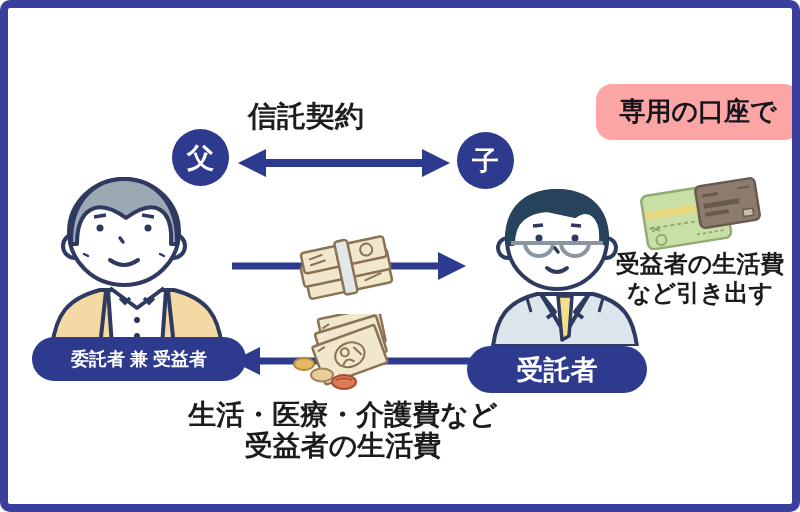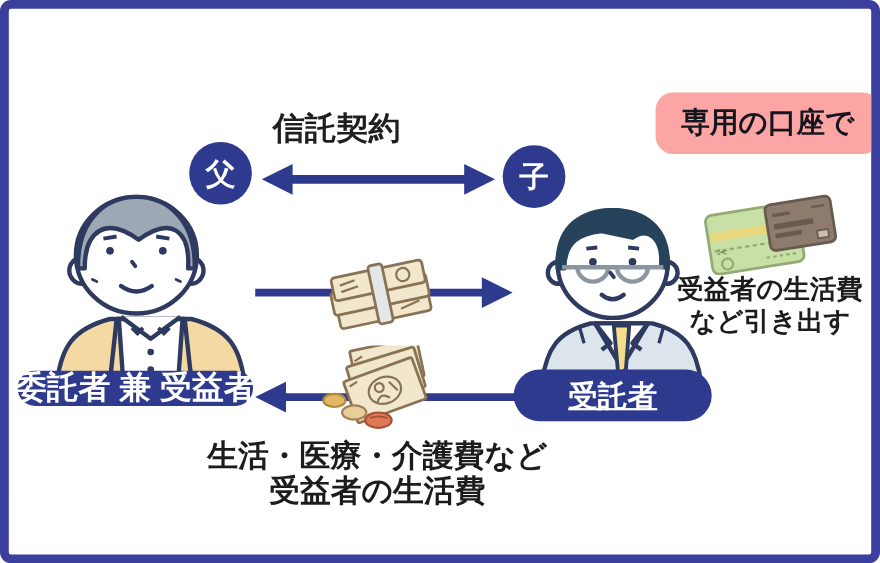--- a/index.html
+++ b/index.html
@@ -12,22 +12,22 @@
   .blk-label{font-weight:bold;color:#1e1e1e;text-align:left;white-space:nowrap;}
   .badge{
     width:57px;height:57px;border-radius:50%;background:#2d3a8d;color:#ffffff;
     font-weight:bold;font-size:27px;display:flex;align-items:center;justify-content:center;
     z-index:5;
   }
   .pill{
     background:#2d3a8d;color:#ffffff;font-weight:bold;display:flex;
     align-items:center;justify-content:center;z-index:6;white-space:nowrap;
   }
-  .pill.trustor{left:8px;top:329px;width:214px;height:32px;border-radius:25px;font-size:29px;}
-  .pill.trustee{left:459px;top:328px;width:180px;height:47px;border-radius:24px;font-size:27px;text-decoration:underline;}
+  .pill.trustor{left:24px;top:329px;width:214px;height:44px;border-radius:25px;font-size:18px;}
+  .pill.trustee{left:459px;top:338px;width:180px;height:47px;border-radius:24px;font-size:27px;}
   .note-box{
     left:588px;top:76px;width:204px;background:#fca5a5;border-radius:16px;
     padding:11px 0;text-align:center;font-weight:bold;font-size:26px;color:#15151e;
     line-height:1.3;z-index:2;
   }
   .note-box span{display:block;}
   .caption{font-weight:bold;color:#1c1c1c;text-align:center;z-index:2;}
   .caption span{display:block;}
   .withdraw{left:586px;top:242px;width:212px;font-size:24px;line-height:1.2;}
   .expense{left:148px;top:391px;width:374px;font-size:28px;line-height:1.12;}

